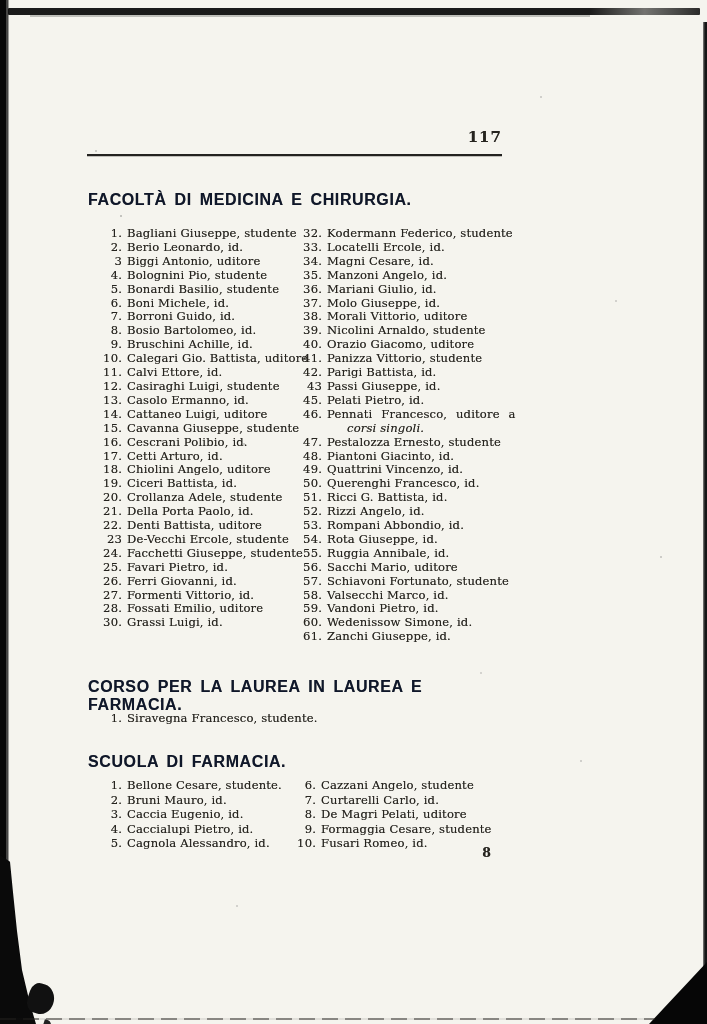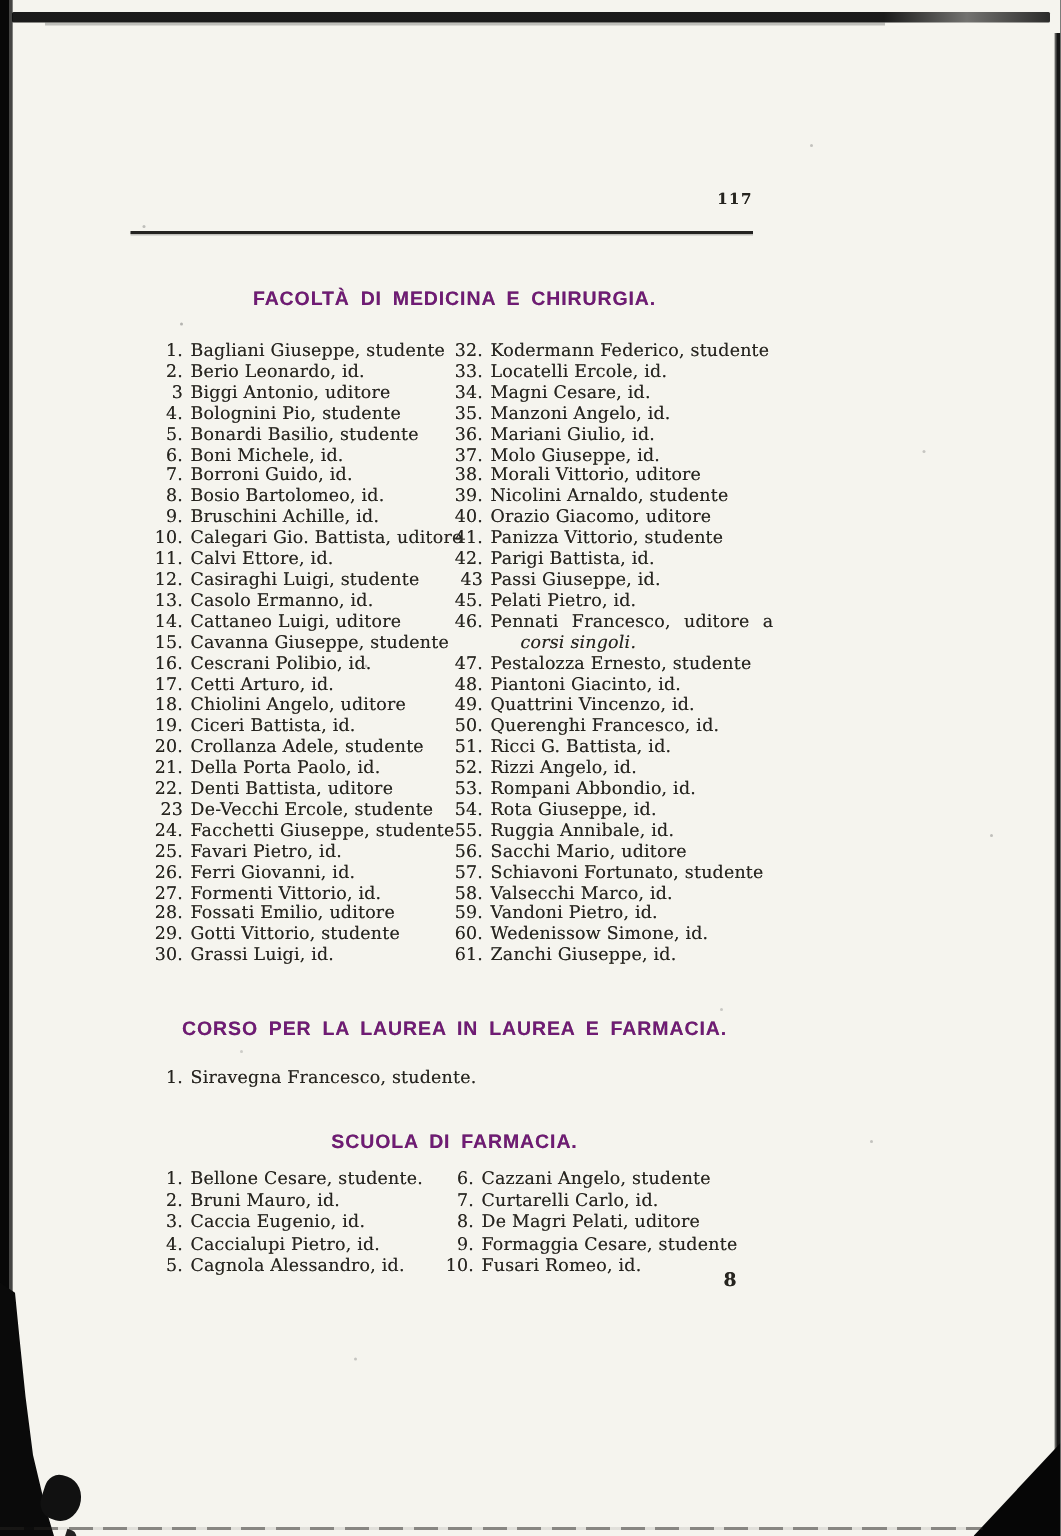--- a/index.html
+++ b/index.html
@@ -27,26 +27,26 @@
   .ink-blob{position:absolute;left:28px;top:984px;width:26px;height:30px;background:#111;
     border-radius:40% 60% 55% 45%;transform:rotate(18deg);box-shadow:14px 24px 0 -9px #222,34px 28px 0 -11px rgba(20,20,20,.8);}
   .speckles{position:absolute;left:0;top:0;width:2px;height:2px;background:transparent;border-radius:50%;
     box-shadow:120px 215px 0 rgba(60,60,60,.35),243px 443px 0 rgba(60,60,60,.3),540px 96px 0 rgba(80,80,80,.3),
     615px 300px 0 rgba(90,90,90,.3),660px 556px 0 rgba(70,70,70,.3),95px 150px 0 rgba(90,90,90,.35),
     580px 760px 0 rgba(80,80,80,.3),236px 905px 0 rgba(90,90,90,.3),480px 672px 0 rgba(100,100,100,.3),
     160px 700px 0 rgba(100,100,100,.28);}
   
   .ink{text-shadow:0 0 .4px rgba(35,32,28,.55);}
   .pagenum-top{position:absolute;left:430px;top:128px;width:72px;text-align:right;
-    font-size:10px;font-weight:700;letter-spacing:1px;}
+    font-size:15px;font-weight:700;letter-spacing:1px;}
   .rule{position:absolute;left:87px;top:154px;width:415px;height:2px;background:#232220;
     box-shadow:0 1px 0 rgba(35,33,30,.25);}
-  .heading{position:absolute;left:88px;width:430px;text-align:center;
-    font-family:"Liberation Sans", sans-serif;font-weight:700;font-size:13px;
-    letter-spacing:.6px;word-spacing:3px;color:#701a75;}
+  .heading{position:absolute;left:88px;width:430px;text-align:left;
+    font-family:"Liberation Sans", sans-serif;font-weight:700;font-size:16px;
+    letter-spacing:.6px;word-spacing:3px;color:#0f172a;}
   .h-med{top:191px;}
   .h-chi{top:678px;}
   .h-far{top:743px;margin-top:10px;}
   .col{position:absolute;font-size:11.6px;line-height:13.9px;letter-spacing:.15px;}
   .col-med-left{left:96px;top:227px;width:238px;}
   .col-med-right{left:296px;top:227px;width:310px;}
   .col-chi{left:96px;top:712px;width:300px;}
   .col-far-left{left:96px;top:778px;width:238px;line-height:14.5px;}
   .col-far-right{left:290px;top:778px;width:300px;line-height:14.5px;}
   .row{display:flex;}
@@ -297,27 +297,20 @@
       </div>
 
       <div class="row">
         <span class="num">28.</span>
         <span class="nm">
           <span class="t1">Fossati Emilio, uditore</span>
 
         </span>
       </div>
 
-      <div class="row">
-        <span class="num">29.</span>
-        <span class="nm">
-          <span class="t1">Gotti Vittorio, studente</span>
-
-        </span>
-      </div>
 
       <div class="row">
         <span class="num">30.</span>
         <span class="nm">
           <span class="t1">Grassi Luigi, id.</span>
 
         </span>
       </div>
 
     </div>

